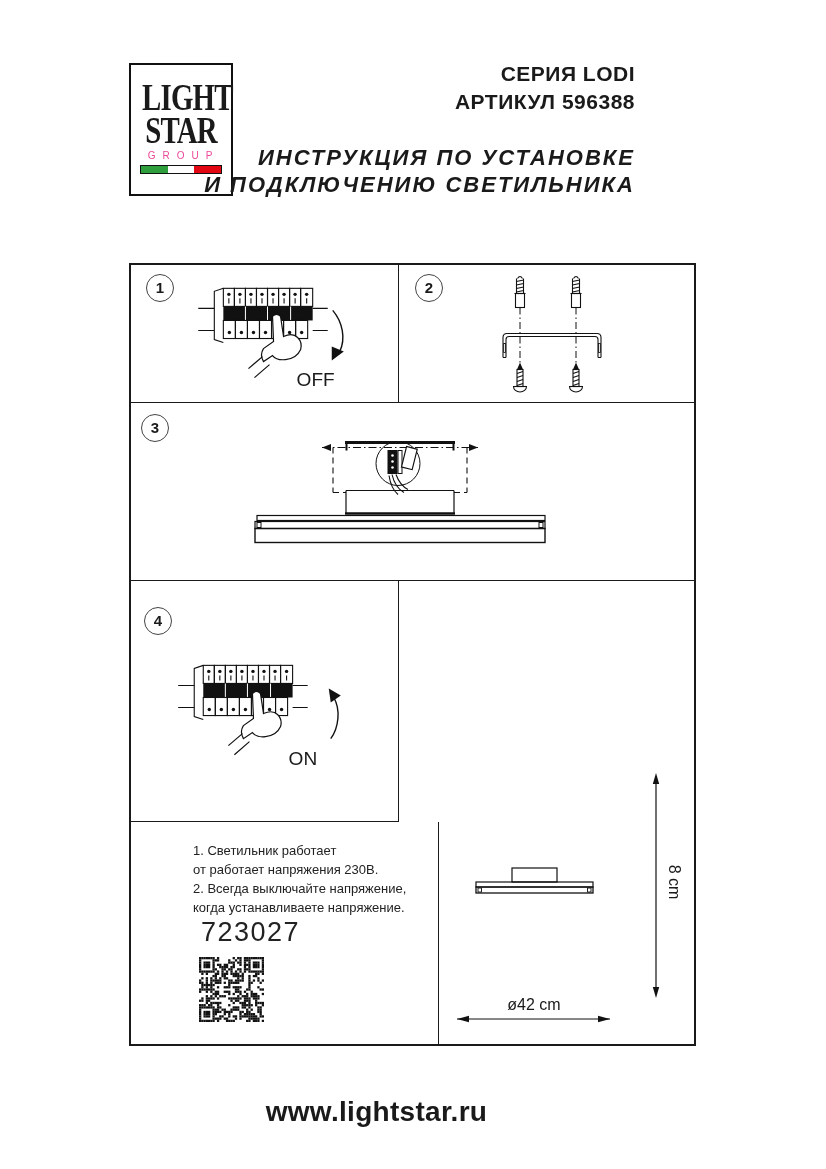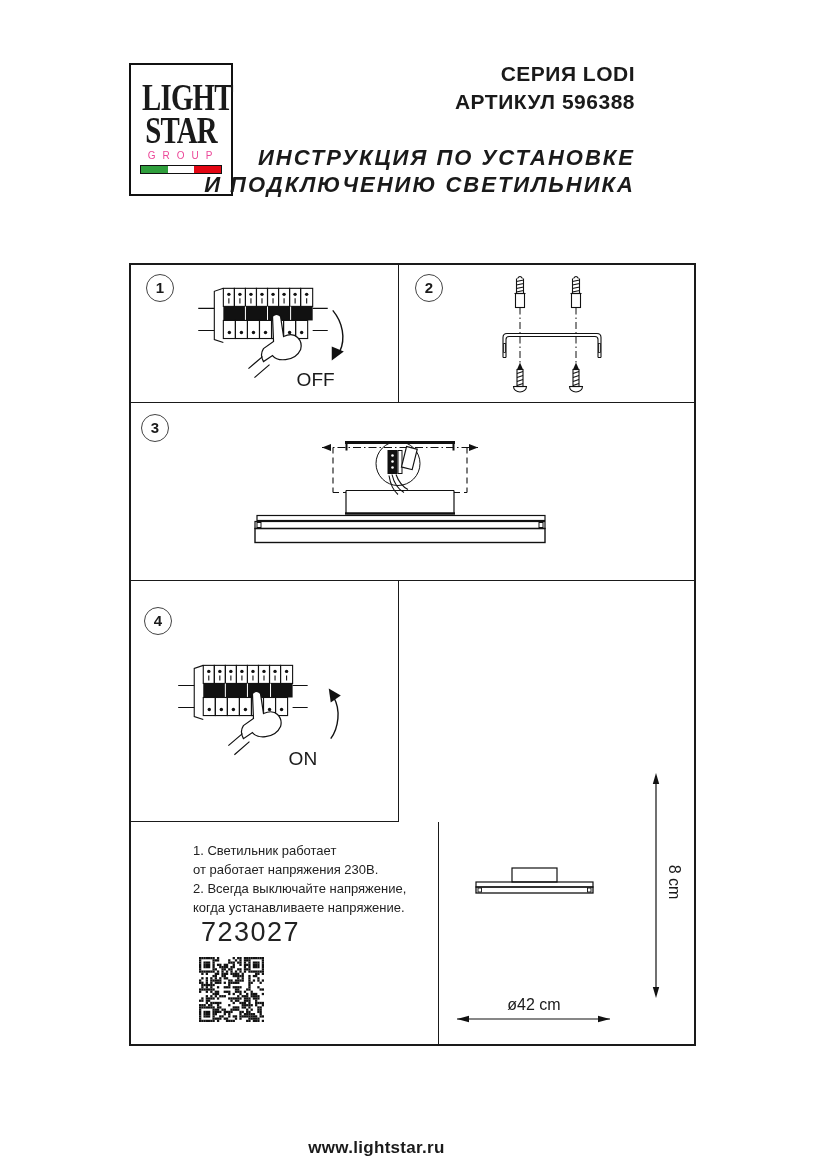--- a/index.html
+++ b/index.html
@@ -33,22 +33,22 @@
   .p6{left:268px;top:316px;width:295px;height:463px;}
   .panel > svg{position:absolute;inset:0;width:100%;height:100%;}
   .badge{position:absolute;width:26px;height:26px;border:1.4px solid #444;border-radius:50%;
          text-align:center;line-height:26px;font-size:15px;font-weight:bold;background:#fff;z-index:2;}
   svg text{font-family:"Liberation Sans",sans-serif;fill:#1a1a1a;}
   
   .notes{padding:19px 0 0 22px;font-size:13px;line-height:19px;color:#222;}
   .note-article{margin:6px 0 0 8px;font-size:27px;font-weight:normal;letter-spacing:1.5px;}
   .qr{margin:15px 0 0 6px;width:65px;height:65px;}
   
-  .footer{position:absolute;left:0;right:0;top:1138px;text-align:center;
-          font-size:17px;font-weight:bold;letter-spacing:.3px;}
+  .footer{position:absolute;left:0;right:0;top:1096px;text-align:center;
+          font-size:28px;font-weight:bold;letter-spacing:.3px;}
 </style>
 </head>
 <body>
 
 <div class="page">
 
   <svg width="0" height="0" style="position:absolute">
     <defs>
       <g id="g-breaker" stroke="#111" fill="none" stroke-width="1.1">
         <path d="M92,23 L83,26 V74 L92,77"></path>

